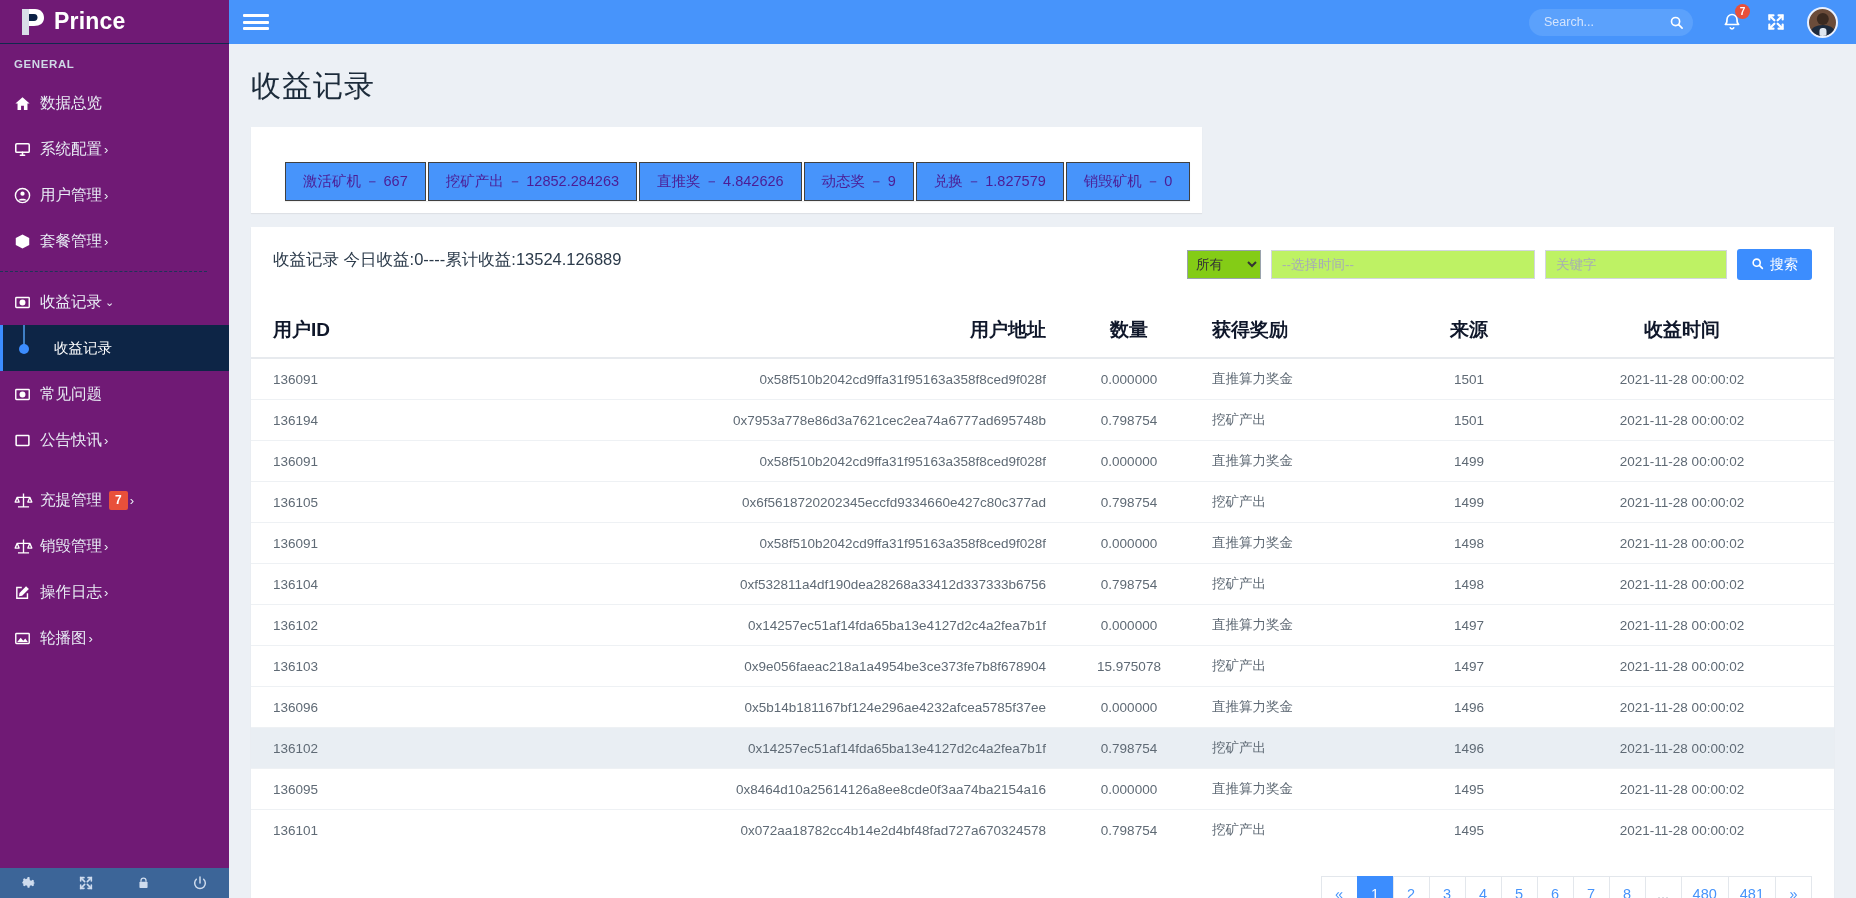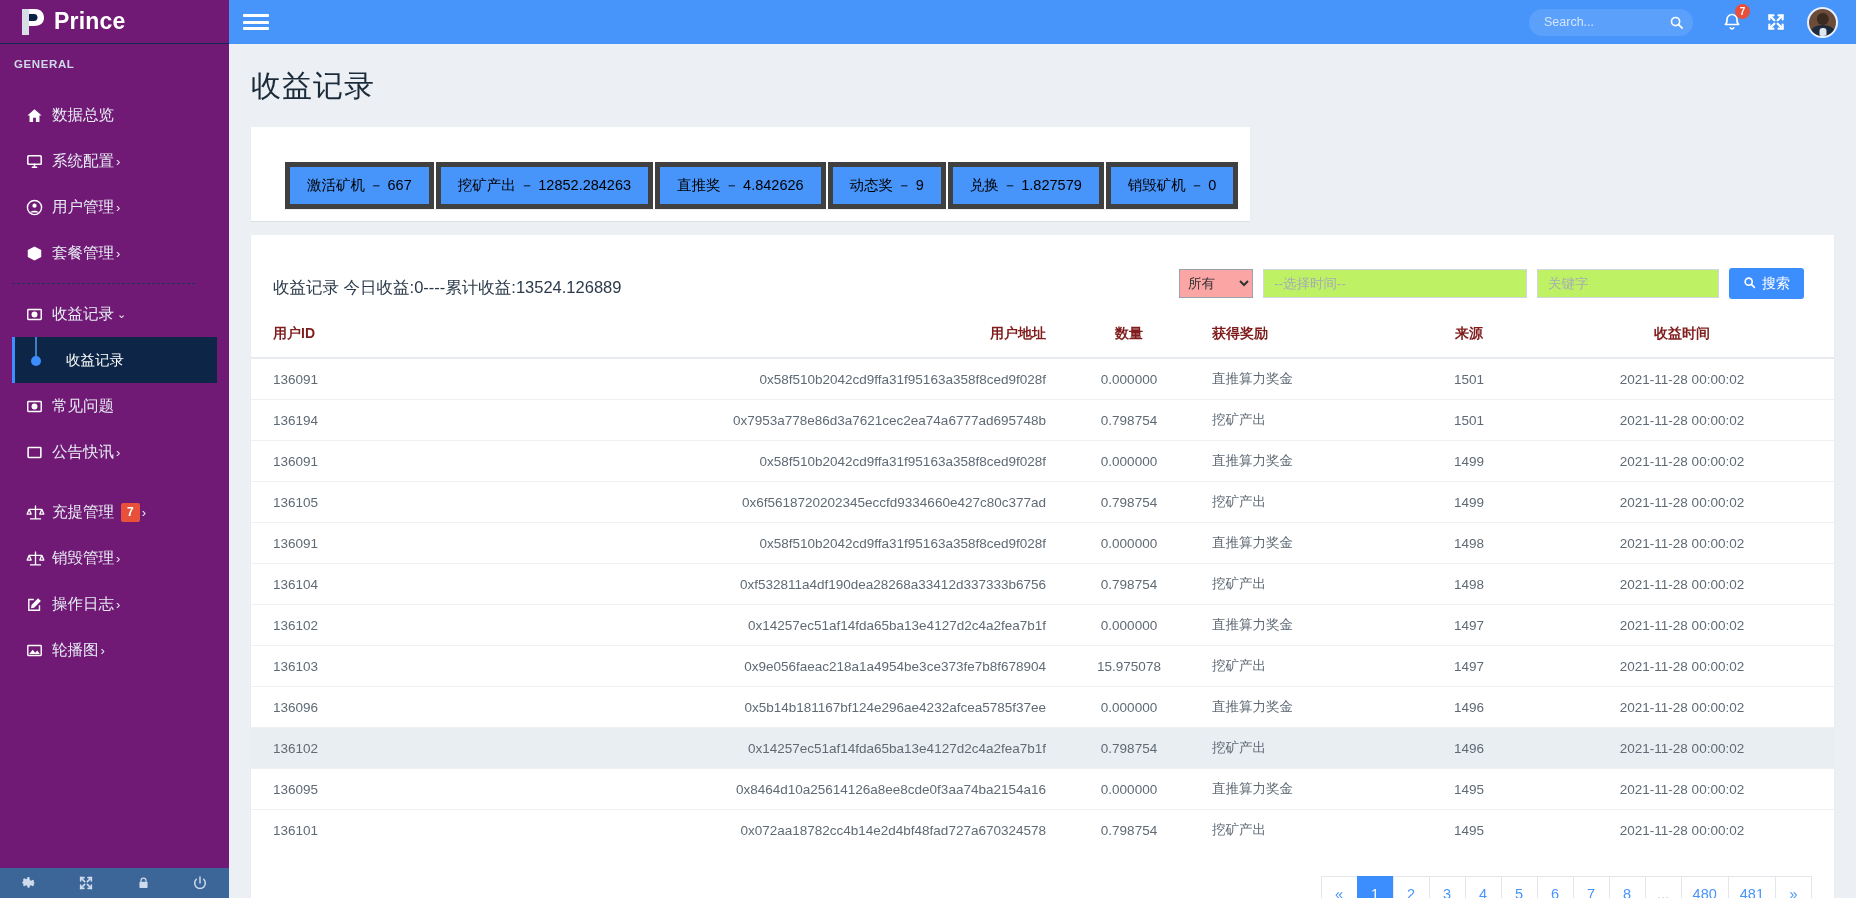--- a/index.html
+++ b/index.html
@@ -27,21 +27,21 @@
   .brand-logo {
     width: 28px; height: 30px; position: relative; flex: none;
   }
   .brand-name {
     color: #ffffff; font-size: 23px; font-weight: bold; letter-spacing: .2px;
   }
   .nav-section-title {
     color: #cfd8e6; font-size: 11.5px; font-weight: bold;
     letter-spacing: .6px; padding: 14px 0 10px 14px;
   }
-  .nav { list-style: none; margin: 12px; padding: 0; }
+  .nav { list-style: none; margin: 0; padding: 0; }
   .nav-item {
     display: flex; align-items: center;
     height: 46px; padding-left: 14px;
     color: #e8edf5; font-size: 15.5px; cursor: pointer; position: relative;
   }
   .nav-item .nav-ico {
     width: 26px; min-width: 26px; display: inline-flex;
     align-items: center; justify-content: flex-start;
     color: #ffffff;
   }
@@ -143,63 +143,63 @@
     font-size: 30px; color: #1c2b3a; font-weight: normal;
     margin: 22px 0 0 22px; letter-spacing: 1px;
   }
 
   .stat-row {
     display: flex; gap: 2px; margin: 22px 0 0 22px;
     background: #fff; padding: 0; width: fit-content;
     box-shadow: 0 1px 1px rgba(0,0,0,.06);
   }
   .stat-btn {
-    background: #4794fb; color: #000000; font-size: 14.5px;
+    background: #4794fb; color: #4c1d95; font-size: 14.5px;
     padding: 9px 17px; white-space: nowrap; cursor: pointer;
-    border: 5px solid #404040;
+    border: 1px solid #404040;
   }
   .stat-wrap {
     margin: 20px 0 0 22px; background: #fff; padding: 13px 12px 12px;
     width: fit-content; box-shadow: 0 1px 1px rgba(0,0,0,.06);
   }
 
   .panel {
     background: #fff; margin: 14px 22px 0 22px;
     box-shadow: 0 1px 1px rgba(0,0,0,.08);
     padding: 0 0 18px 0; position: relative;
   }
   .panel-head {
-    display: flex; align-items: flex-end; padding: 22px 30px 0 22px;
+    display: flex; align-items: flex-start; padding: 22px 22px 0 22px;
     min-height: 64px;
   }
   .panel-head-title { font-size: 16.5px; color: #2b3a4a; white-space: nowrap; }
   .panel-head-spacer { flex: 1; }
   .filters { display: flex; align-items: center; gap: 10px; }
   select.f-select {
     height: 29px; font-size: 13.5px; font-family: inherit;
-    border: 1px solid #9aa3ad; background: #fca5a5; color: #333;
+    border: 1px solid #9aa3ad; background: #84cc16; color: #333;
     padding: 2px 4px; width: 74px;
   }
   input.f-input {
     height: 29px; border: 1px solid #d2d6de; background: #bef264;
     font-size: 13.5px; font-family: inherit; padding: 0 10px; color: #444;
     outline: none;
   }
   input.f-input::placeholder { color: #a7adb4; }
   .f-date { width: 264px; }
   .f-kw { width: 182px; }
   .btn-search {
     height: 31px; background: #3c8dfe; color: #fff; border: 0;
     font-size: 14px; font-family: inherit; padding: 0 14px; cursor: pointer;
     display: inline-flex; align-items: center; gap: 6px; border-radius: 3px;
   }
 
   table.grid { width: 100%; border-collapse: collapse; margin-top: 14px; }
   table.grid th {
-    font-size: 14px; color: #7f1d1d; font-weight: bold;
+    font-size: 19px; color: #0f172a; font-weight: bold;
     padding: 12px 8px 14px; border-bottom: 2px solid #e7eaee;
     white-space: nowrap;
   }
   table.grid td {
     font-size: 13.5px; color: #5f6a75; padding: 11px 8px;
     border-top: 1px solid #eef1f4; white-space: nowrap;
   }
   table.grid tbody tr.hl td { background: #e9eef3; }
   .c-id { text-align: left; padding-left: 22px !important; width: 190px; }
   .c-addr { text-align: right; }

